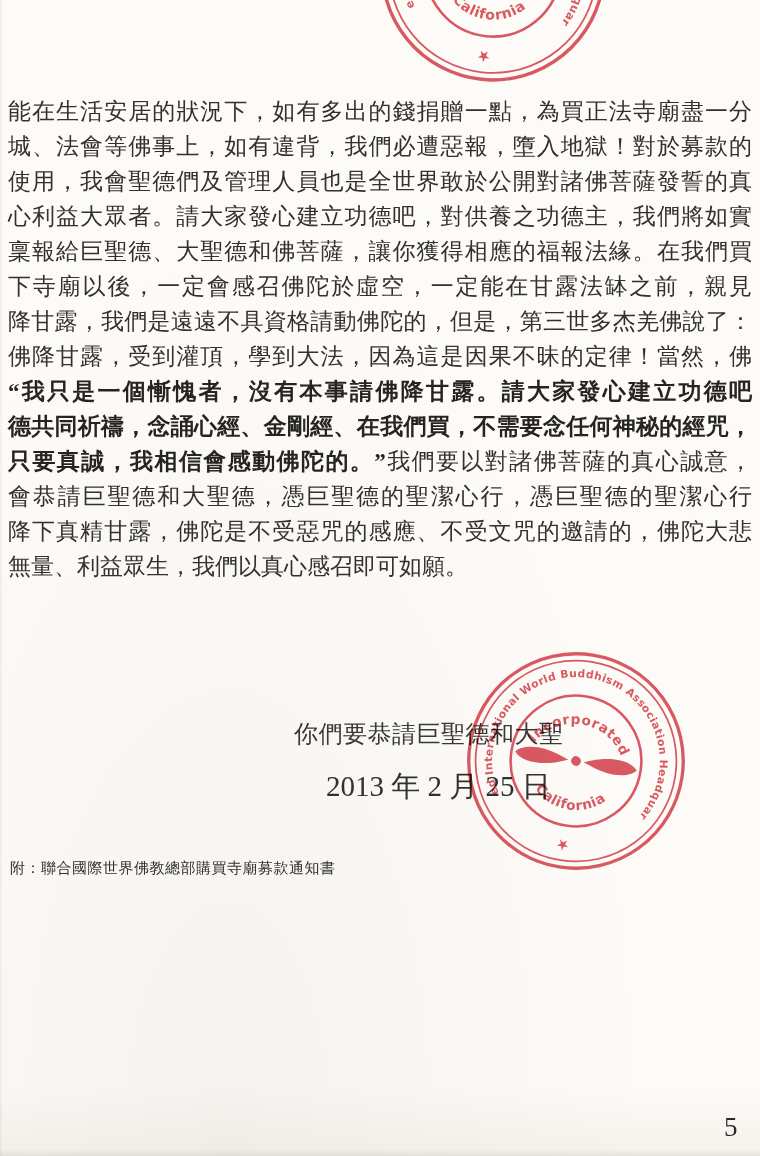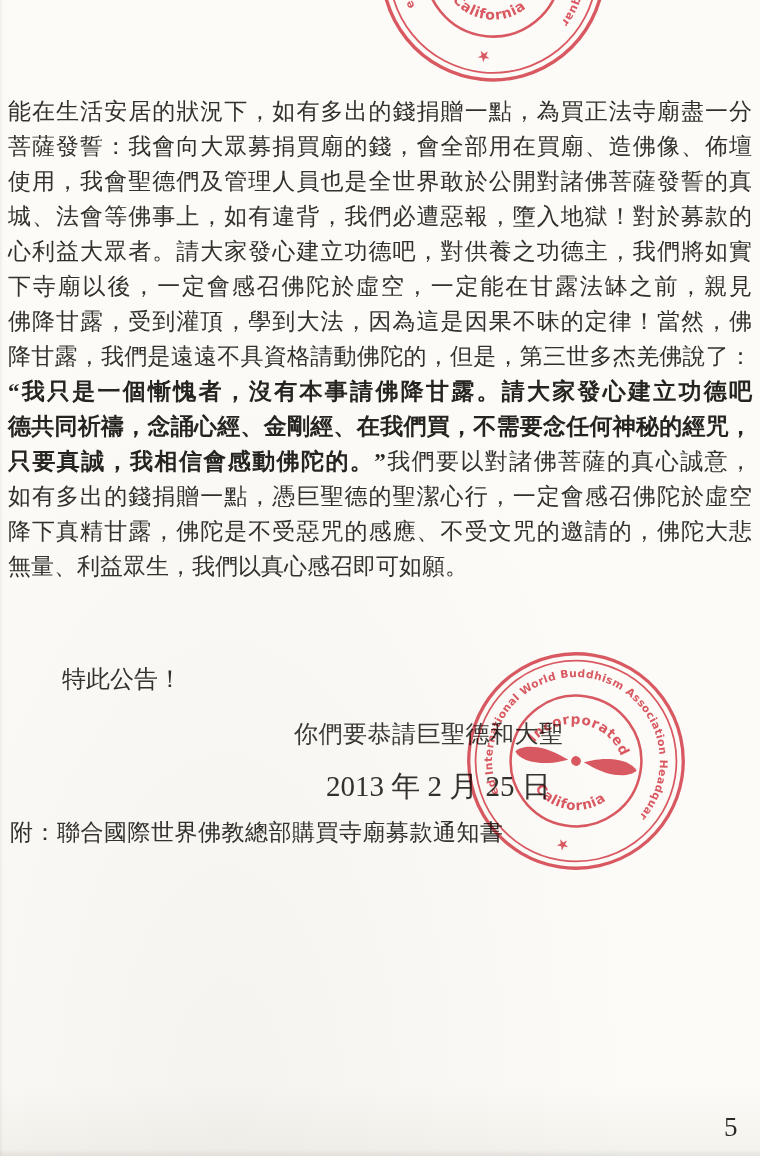--- a/index.html
+++ b/index.html
@@ -28,21 +28,21 @@
   .body-text .line{
     height:35px;line-height:35px;white-space:nowrap;overflow:visible;
     text-align:justify;text-align-last:left;
   }
   .body-text .line.fill{text-align-last:justify;font-family:Liberation Serif, serif;}
   .body-text .b{font-weight:700;color:#262420;}
 
   .notice{position:absolute;top:662px;left:62px;font-size:24px;color:#33312d;line-height:34px;}
   .signature{position:absolute;top:718px;left:294px;font-size:24px;color:#3a3834;line-height:32px;letter-spacing:0.5px;}
   .date-line{position:absolute;top:770px;left:326px;font-size:29px;color:#33312d;line-height:32px;}
-  .attachment{position:absolute;top:816px;left:10px;font-size:23px;color:#33312d;line-height:33px;letter-spacing:0.5px;}
+  .attachment{position:absolute;top:852px;left:10px;font-size:15px;color:#33312d;line-height:33px;letter-spacing:0.5px;}
   .page-number{position:absolute;top:1112px;left:724px;font-size:27px;color:#2c2a27;}
 
   
   .stamp-wrap{position:absolute;mix-blend-mode:multiply;opacity:.88;}
   .stamp-wrap.top{left:372px;top:-152px;transform:rotate(6deg);}
   .stamp-wrap.bottom{left:459px;top:644px;transform:rotate(9deg);}
   svg.stamp{display:block;color:#d8434f;}
   .stamp .ring-outer{fill:none;stroke:currentColor;stroke-width:3.4;}
   .stamp .ring-mid{fill:none;stroke:currentColor;stroke-width:1.8;}
   .stamp .ring-inner{fill:none;stroke:currentColor;stroke-width:2.6;}
@@ -76,36 +76,35 @@
       <text class="inner-text"><textPath href="#bp1" startOffset="50%" text-anchor="middle">California</textPath></text>
       <text class="star" x="120" y="212" text-anchor="middle" transform="rotate(180 120 207)">★</text>
       <path class="eye" d="M 57 120 C 64 110.5, 86 110, 104 117 L 112 120 L 104 123 C 86 130, 64 129.5, 57 120 Z"></path>
       <path class="eye" d="M 183 120 C 176 110.5, 154 110, 136 117 L 128 120 L 136 123 C 154 130, 176 129.5, 183 120 Z"></path>
       <circle class="eye" cx="120" cy="120" r="5"></circle>
     </svg>
   </div>
 
   <div class="body-text">
       <div class="line fill"><span>能在生活安居的狀況下，如有多出的錢捐贈一點，為買正法寺廟盡一分</span></div>
-      <div class="line fill"><span>菩薩發誓：我會向大眾募捐買廟的錢，會全部用在買廟、造佛像、佈壇</span></div>
+      <div class="line fill"><span>城、法會等佛事上，如有違背，我們必遭惡報，墮入地獄！對於募款的</span></div>
       <div class="line fill"><span>使用，我會聖德們及管理人員也是全世界敢於公開對諸佛菩薩發誓的真</span></div>
-      <div class="line fill"><span>城、法會等佛事上，如有違背，我們必遭惡報，墮入地獄！對於募款的</span></div>
       <div class="line fill"><span>心利益大眾者。請大家發心建立功德吧，對供養之功德主，我們將如實</span></div>
+      <div class="line fill"><span>稟報給巨聖德、大聖德和佛菩薩，讓你獲得相應的福報法緣。在我們買</span></div>
       <div class="line fill"><span>下寺廟以後，一定會感召佛陀於虛空，一定能在甘露法缽之前，親見</span></div>
+      <div class="line fill"><span>降甘露，我們是遠遠不具資格請動佛陀的，但是，第三世多杰羌佛說了：</span></div>
       <div class="line fill"><span>佛降甘露，受到灌頂，學到大法，因為這是因果不昧的定律！當然，佛</span></div>
-      <div class="line fill"><span>降甘露，我們是遠遠不具資格請動佛陀的，但是，第三世多杰羌佛說了：</span></div>
       <div class="line fill"><span class="b">“我只是一個慚愧者，沒有本事請佛降甘露。請大家發心建立功德吧</span></div>
       <div class="line fill"><span class="b">德共同祈禱，念誦心經、金剛經、在我們買，不需要念任何神秘的經咒，</span></div>
       <div class="line fill"><span class="b">只要真誠，我相信會感動佛陀的。”</span><span>我們要以對諸佛菩薩的真心誠意，</span></div>
-      <div class="line fill"><span>如有多出的錢捐贈一點，憑巨聖德的聖潔心行，一定會感召佛陀於虛空</span></div>
+      <div class="line fill"><span>會恭請巨聖德和大聖德，憑巨聖德的聖潔心行，憑巨聖德的聖潔心行</span></div>
       <div class="line fill"><span>降下真精甘露，佛陀是不受惡咒的感應、不受文咒的邀請的，佛陀大悲</span></div>
       <div class="line"><span>無量、利益眾生，我們以真心感召即可如願。</span></div>
     </div>
 
-  <div class="notice">特此公告！</div>
   <div class="signature">你們要恭請巨聖德和大聖</div>
   <div class="date-line">2013 年 2 月 25 日</div>
   <div class="attachment">附：聯合國際世界佛教總部購買寺廟募款通知書</div>
 
   <div class="stamp-wrap bottom">
     <svg class="stamp" width="234" height="234" viewBox="0 0 240 240" style="color: rgb(216, 67, 79);">
       <defs>
         <path id="rp2" d="M 47.9 166.8 A 86 86 0 1 1 192.1 166.8"></path>
         <path id="tp2" d="M 75 108 A 52 52 0 0 1 165 108"></path>
         <path id="bp2" d="M 76 146 A 52 52 0 0 0 164 146"></path>

